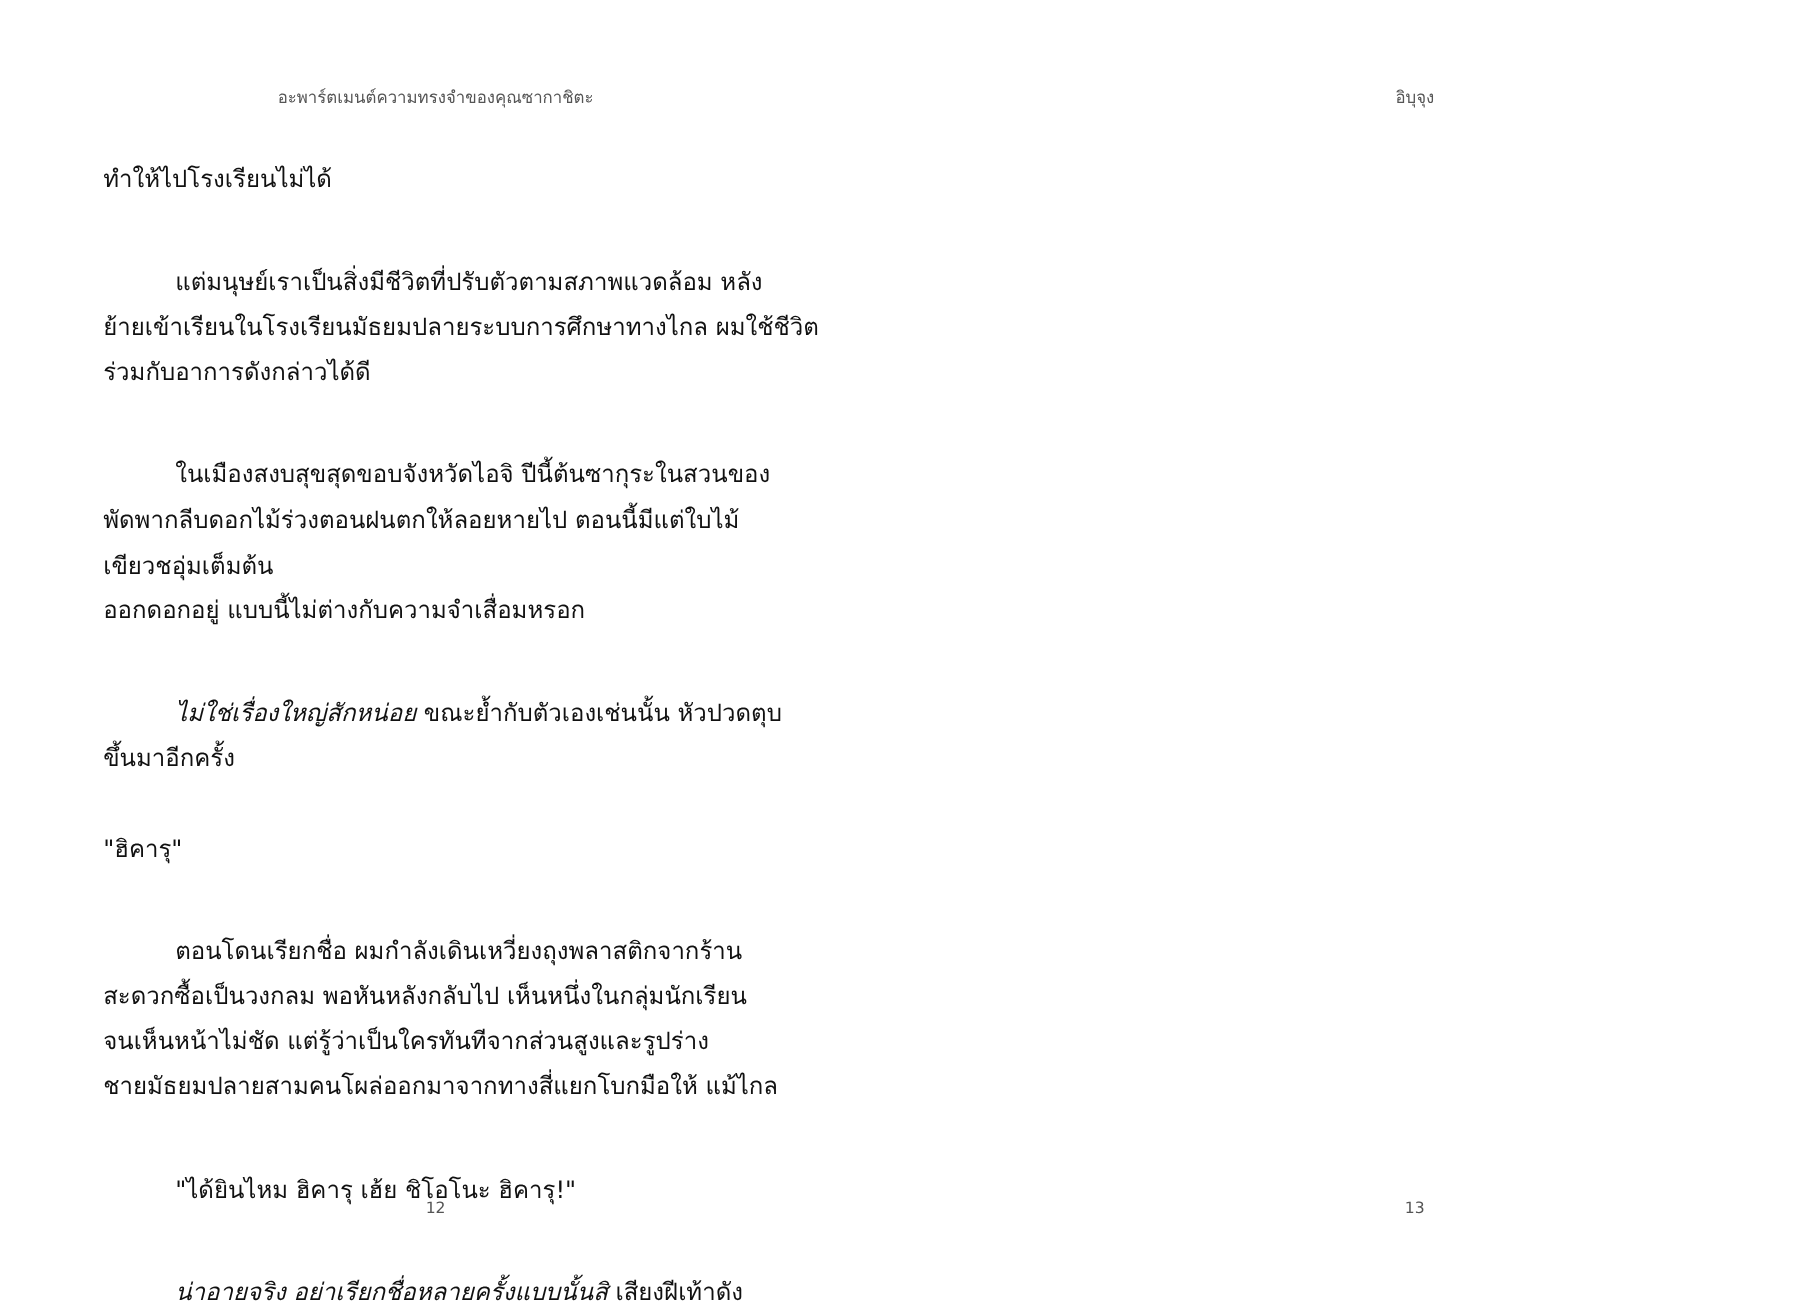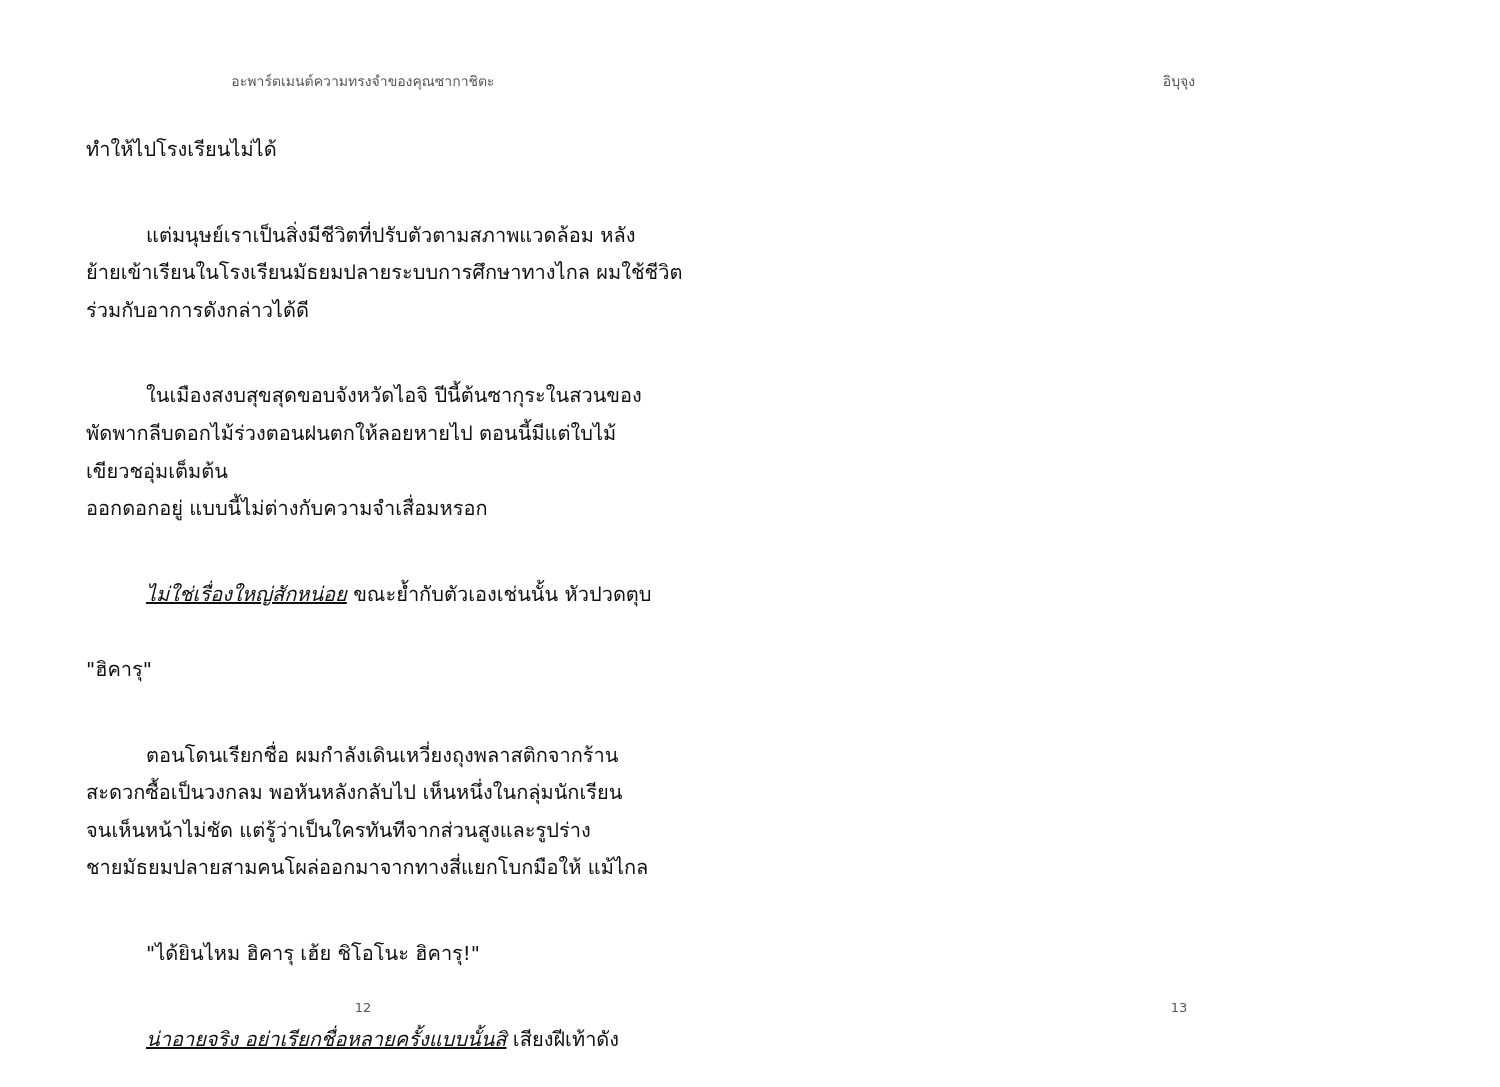--- a/index.html
+++ b/index.html
@@ -11,40 +11,41 @@
   .running-head { position:absolute; top:70px; width:100%; text-align:center;
                   font-size:14px; color:#555; }
   .page.left .running-head { left:-12px; }
   .page.right .running-head { left:16px; }
   .body { position:absolute; top:131px; width:548px; font-size:20px; line-height:37.6px;
           text-align:justify; }
   .page.left .body { left:86px; }
   .line { white-space:nowrap; height:37.6px; overflow:visible; }
   .line.indent { padding-left:60px;margin-top:48px; }
   .line.blank { height:37.6px; }
-  .it { font-style:italic;text-decoration:underline; }
+  .it { font-style:italic; }
   .folio { position:absolute; top:1000px; width:100%; text-align:center; font-size:13px; color:#555; }
   .page.left .folio { left:-12px; }
   .page.right .folio { left:16px; }
 </style>
 </head>
 <body>
 
 <div class="page left">
   <div class="running-head">อะพาร์ตเมนต์ความทรงจำของคุณซากาชิตะ</div>
   <div class="body">
     <div class="line"><span>ทำให้ไปโรงเรียนไม่ได้</span></div>
     <div class="line indent"><span>แต่มนุษย์เราเป็นสิ่งมีชีวิตที่ปรับตัวตามสภาพแวดล้อม  หลัง</span></div>
     <div class="line"><span>ย้ายเข้าเรียนในโรงเรียนมัธยมปลายระบบการศึกษาทางไกล ผมใช้ชีวิต</span></div>
     <div class="line"><span>ร่วมกับอาการดังกล่าวได้ดี</span></div>
     <div class="line indent"><span>ในเมืองสงบสุขสุดขอบจังหวัดไอจิ ปีนี้ต้นซากุระในสวนของ</span></div>
     <div class="line"><span>พัดพากลีบดอกไม้ร่วงตอนฝนตกให้ลอยหายไป ตอนนี้มีแต่ใบไม้</span></div>
     <div class="line"><span>เขียวชอุ่มเต็มต้น</span></div>
     <div class="line"><span>ออกดอกอยู่  แบบนี้ไม่ต่างกับความจำเสื่อมหรอก</span></div>
     <div class="line indent"><span class="it">ไม่ใช่เรื่องใหญ่สักหน่อย</span><span>  ขณะย้ำกับตัวเองเช่นนั้น หัวปวดตุบ</span></div>
+    <div class="line"><span>ขึ้นมาอีกครั้ง</span></div>
     <div class="line blank"></div>
     <div class="line"><span>"ฮิคารุ"</span></div>
     <div class="line indent"><span>ตอนโดนเรียกชื่อ ผมกำลังเดินเหวี่ยงถุงพลาสติกจากร้าน</span></div>
     <div class="line"><span>สะดวกซื้อเป็นวงกลม  พอหันหลังกลับไป เห็นหนึ่งในกลุ่มนักเรียน</span></div>
     <div class="line"><span>จนเห็นหน้าไม่ชัด แต่รู้ว่าเป็นใครทันทีจากส่วนสูงและรูปร่าง</span></div>
     <div class="line"><span>ชายมัธยมปลายสามคนโผล่ออกมาจากทางสี่แยกโบกมือให้  แม้ไกล</span></div>
     <div class="line indent"><span>"ได้ยินไหม ฮิคารุ  เฮ้ย ชิโอโนะ ฮิคารุ!"</span></div>
     <div class="line indent"><span class="it">น่าอายจริง อย่าเรียกชื่อหลายครั้งแบบนั้นสิ</span><span>  เสียงฝีเท้าดัง</span></div>
   </div>
   <div class="folio">12</div>

